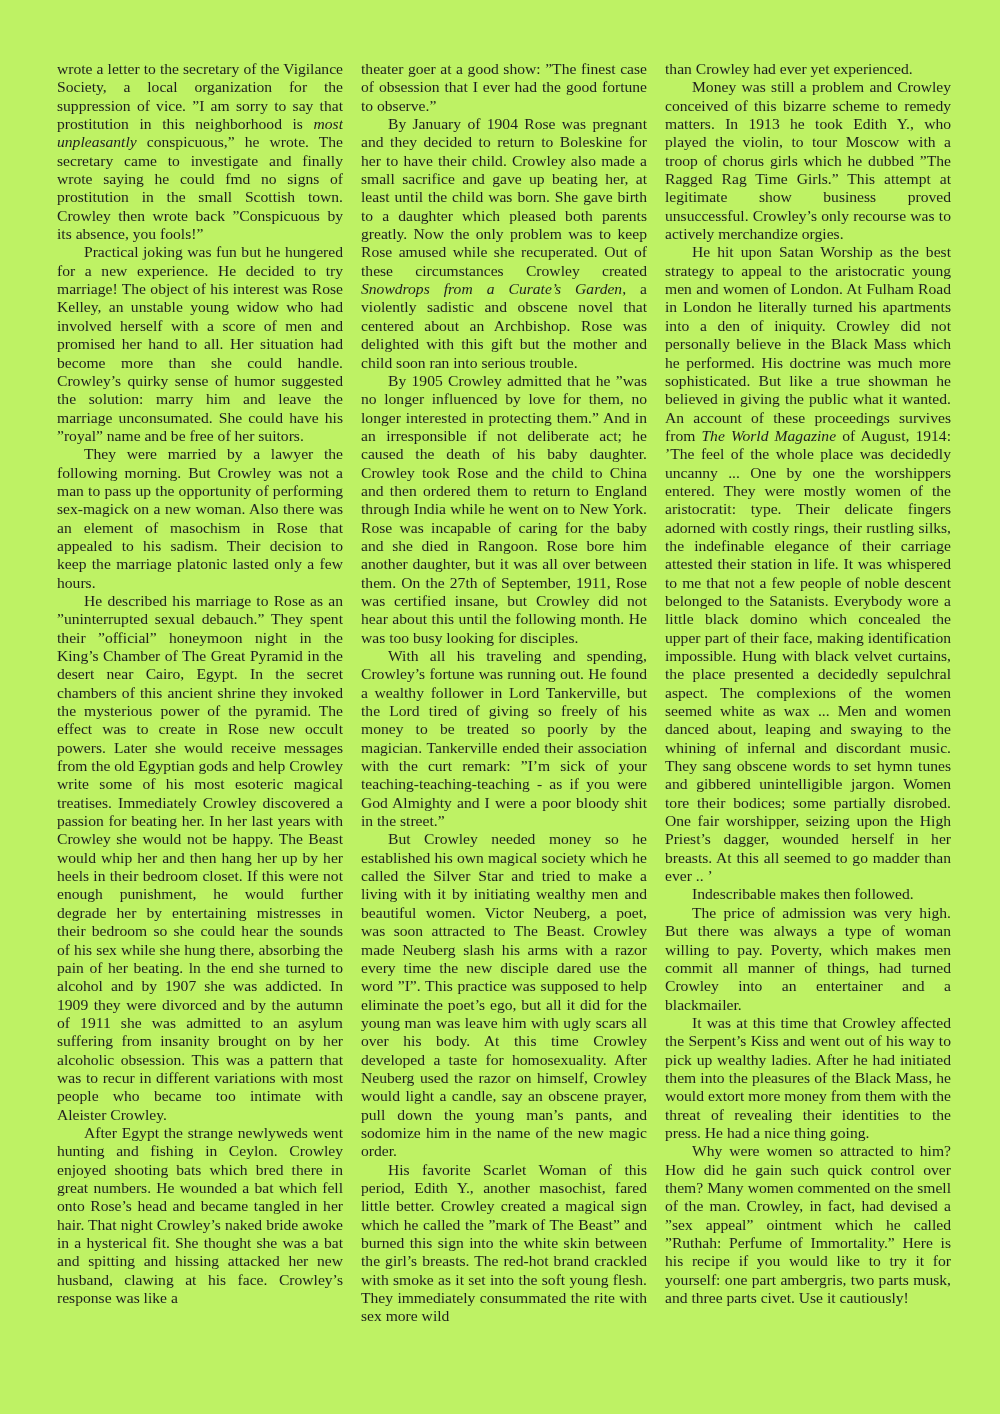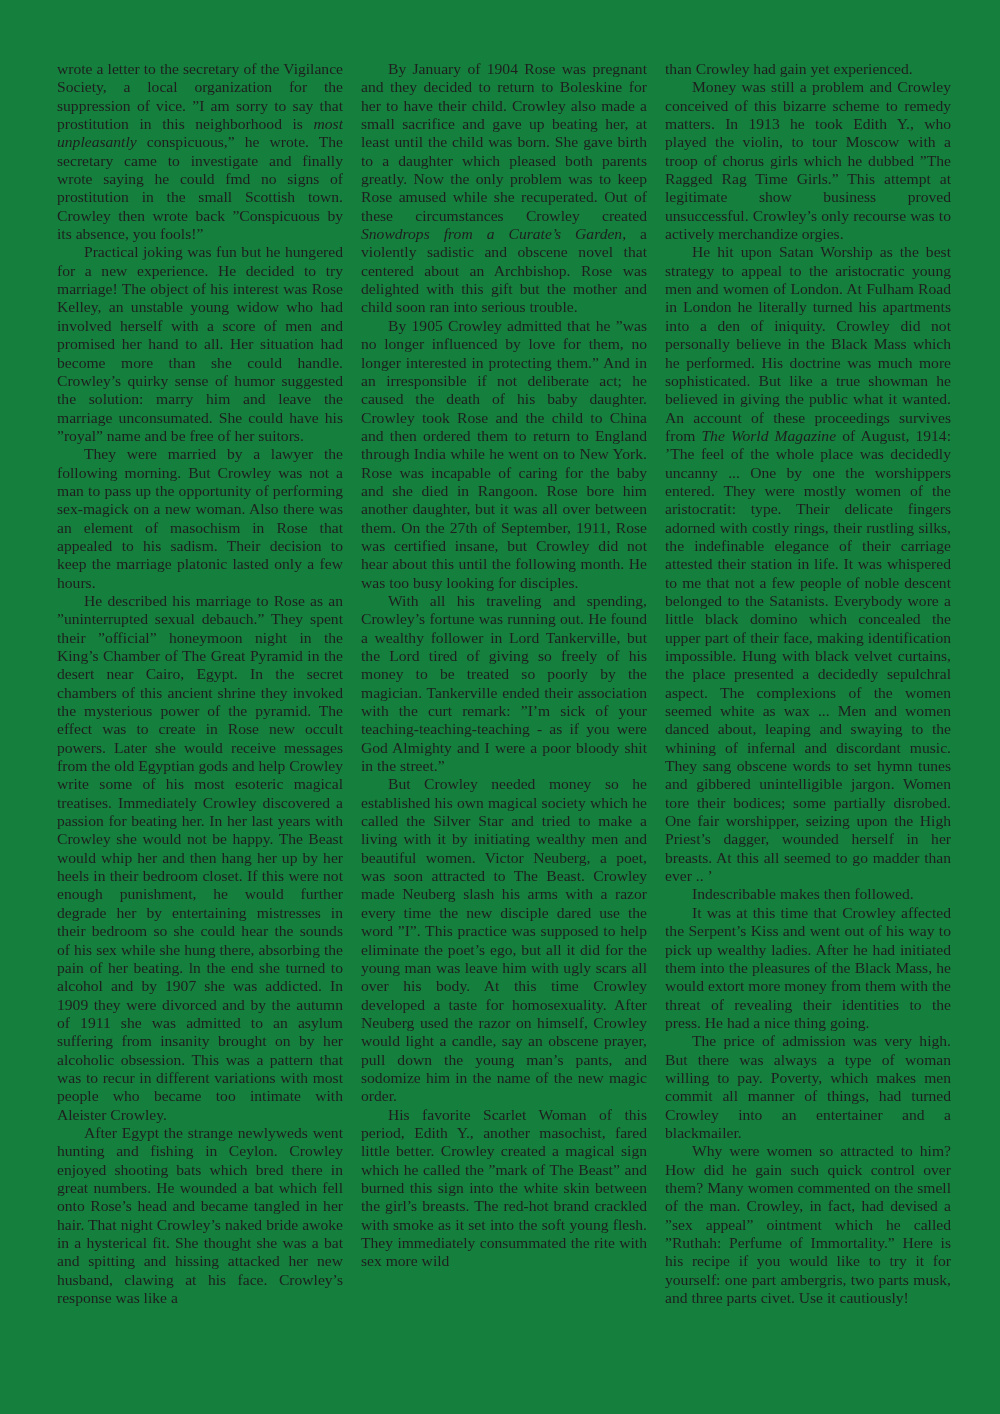--- a/index.html
+++ b/index.html
@@ -1,20 +1,20 @@
 <!DOCTYPE html>
 <html lang="en"><head>
 <meta charset="utf-8">
 <style>
   html, body { margin: 0; padding: 0; background: #ffffff; }
   .page {
     position: relative;
     width: 1000px;
     height: 1414px;
-    background: #15803d;
+    background: #bef264;
     box-sizing: border-box;
     padding: 60px 49px 0 57px;
     display: flex;
     gap: 18px;
     overflow: hidden;
   }
   .col {
     flex: 0 0 286px;
     width: 286px;
     height: 1310px;
@@ -36,28 +36,29 @@
 
 <div class="page">
   <div class="col">
       <p class="para">wrote a letter to the secretary of the Vigilance Society, a local organization for the suppression of vice. ”I am sorry to say that prostitution in this neighborhood is <em>most unpleasantly</em> conspicuous,” he wrote. The secretary came to investigate and finally wrote saying he could fmd no signs of prostitution in the small Scottish town. Crowley then wrote back ”Conspicuous by its absence, you fools!”</p>
       <p class="para indent">Practical joking was fun but he hungered for a new experience. He decided to try marriage! The object of his interest was Rose Kelley, an unstable young widow who had involved herself with a score of men and promised her hand to all. Her situation had become more than she could handle. Crowley’s quirky sense of humor suggested the solution: marry him and leave the marriage unconsumated. She could have his ”royal” name and be free of her suitors.</p>
       <p class="para indent">They were married by a lawyer the following morning. But Crowley was not a man to pass up the opportunity of performing sex-magick on a new woman. Also there was an element of masochism in Rose that appealed to his sadism. Their decision to keep the marriage platonic lasted only a few hours.</p>
       <p class="para indent">He described his marriage to Rose as an ”uninterrupted sexual debauch.” They spent their ”official” honeymoon night in the King’s Chamber of The Great Pyramid in the desert near Cairo, Egypt. In the secret chambers of this ancient shrine they invoked the mysterious power of the pyramid. The effect was to create in Rose new occult powers. Later she would receive messages from the old Egyptian gods and help Crowley write some of his most esoteric magical treatises. Immediately Crowley discovered a passion for beating her. In her last years with Crowley she would not be happy. The Beast would whip her and then hang her up by her heels in their bedroom closet. If this were not enough punishment, he would further degrade her by entertaining mistresses in their bedroom so she could hear the sounds of his sex while she hung there, absorbing the pain of her beating. ln the end she turned to alcohol and by 1907 she was addicted. In 1909 they were divorced and by the autumn of 1911 she was admitted to an asylum suffering from insanity brought on by her alcoholic obsession. This was a pattern that was to recur in different variations with most people who became too intimate with Aleister Crowley.</p>
       <p class="para indent">After Egypt the strange newlyweds went hunting and fishing in Ceylon. Crowley enjoyed shooting bats which bred there in great numbers. He wounded a bat which fell onto Rose’s head and became tangled in her hair. That night Crowley’s naked bride awoke in a hysterical fit. She thought she was a bat and spitting and hissing attacked her new husband, clawing at his face. Crowley’s response was like a</p>
     </div>
   <div class="col">
+      <p class="para">theater goer at a good show: ”The finest case of obsession that I ever had the good fortune to observe.”</p>
       <p class="para indent">By January of 1904 Rose was pregnant and they decided to return to Boleskine for her to have their child. Crowley also made a small sacrifice and gave up beating her, at least until the child was born. She gave birth to a daughter which pleased both parents greatly. Now the only problem was to keep Rose amused while she recuperated. Out of these circumstances Crowley created <em>Snowdrops from a Curate’s Garden</em>, a violently sadistic and obscene novel that centered about an Archbishop. Rose was delighted with this gift but the mother and child soon ran into serious trouble.</p>
       <p class="para indent">By 1905 Crowley admitted that he ”was no longer influenced by love for them, no longer interested in protecting them.” And in an irresponsible if not deliberate act; he caused the death of his baby daughter. Crowley took Rose and the child to China and then ordered them to return to England through India while he went on to New York. Rose was incapable of caring for the baby and she died in Rangoon. Rose bore him another daughter, but it was all over between them. On the 27th of September, 1911, Rose was certified insane, but Crowley did not hear about this until the following month. He was too busy looking for disciples.</p>
       <p class="para indent">With all his traveling and spending, Crowley’s fortune was running out. He found a wealthy follower in Lord Tankerville, but the Lord tired of giving so freely of his money to be treated so poorly by the magician. Tankerville ended their association with the curt remark: ”I’m sick of your teaching-teaching-teaching - as if you were God Almighty and I were a poor bloody shit in the street.”</p>
       <p class="para indent">But Crowley needed money so he established his own magical society which he called the Silver Star and tried to make a living with it by initiating wealthy men and beautiful women. Victor Neuberg, a poet, was soon attracted to The Beast. Crowley made Neuberg slash his arms with a razor every time the new disciple dared use the word ”I”. This practice was supposed to help eliminate the poet’s ego, but all it did for the young man was leave him with ugly scars all over his body. At this time Crowley developed a taste for homosexuality. After Neuberg used the razor on himself, Crowley would light a candle, say an obscene prayer, pull down the young man’s pants, and sodomize him in the name of the new magic order.</p>
       <p class="para indent">His favorite Scarlet Woman of this period, Edith Y., another masochist, fared little better. Crowley created a magical sign which he called the ”mark of The Beast” and burned this sign into the white skin between the girl’s breasts. The red-hot brand crackled with smoke as it set into the soft young flesh. They immediately consummated the rite with sex more wild</p>
     </div>
   <div class="col">
-      <p class="para">than Crowley had gain yet experienced.</p>
+      <p class="para">than Crowley had ever yet experienced.</p>
       <p class="para indent">Money was still a problem and Crowley conceived of this bizarre scheme to remedy matters. In 1913 he took Edith Y., who played the violin, to tour Moscow with a troop of chorus girls which he dubbed ”The Ragged Rag Time Girls.” This attempt at legitimate show business proved unsuccessful. Crowley’s only recourse was to actively merchandize orgies.</p>
       <p class="para indent">He hit upon Satan Worship as the best strategy to appeal to the aristocratic young men and women of London. At Fulham Road in London he literally turned his apartments into a den of iniquity. Crowley did not personally believe in the Black Mass which he performed. His doctrine was much more sophisticated. But like a true showman he believed in giving the public what it wanted. An account of these proceedings survives from <em>The World Magazine</em> of August, 1914: ’The feel of the whole place was decidedly uncanny ... One by one the worshippers entered. They were mostly women of the aristocratit: type. Their delicate fingers adorned with costly rings, their rustling silks, the indefinable elegance of their carriage attested their station in life. It was whispered to me that not a few people of noble descent belonged to the Satanists. Everybody wore a little black domino which concealed the upper part of their face, making identification impossible. Hung with black velvet curtains, the place presented a decidedly sepulchral aspect. The complexions of the women seemed white as wax ... Men and women danced about, leaping and swaying to the whining of infernal and discordant music. They sang obscene words to set hymn tunes and gibbered unintelligible jargon. Women tore their bodices; some partially disrobed. One fair worshipper, seizing upon the High Priest’s dagger, wounded herself in her breasts. At this all seemed to go madder than ever .. ’</p>
       <p class="para indent">Indescribable makes then followed.</p>
+      <p class="para indent">The price of admission was very high. But there was always a type of woman willing to pay. Poverty, which makes men commit all manner of things, had turned Crowley into an entertainer and a blackmailer.</p>
       <p class="para indent">It was at this time that Crowley affected the Serpent’s Kiss and went out of his way to pick up wealthy ladies. After he had initiated them into the pleasures of the Black Mass, he would extort more money from them with the threat of revealing their identities to the press. He had a nice thing going.</p>
-      <p class="para indent">The price of admission was very high. But there was always a type of woman willing to pay. Poverty, which makes men commit all manner of things, had turned Crowley into an entertainer and a blackmailer.</p>
       <p class="para indent">Why were women so attracted to him? How did he gain such quick control over them? Many women commented on the smell of the man. Crowley, in fact, had devised a ”sex appeal” ointment which he called ”Ruthah: Perfume of Immortality.” Here is his recipe if you would like to try it for yourself: one part ambergris, two parts musk, and three parts civet. Use it cautiously!</p>
     </div>
 </div>
 
 </body></html>

